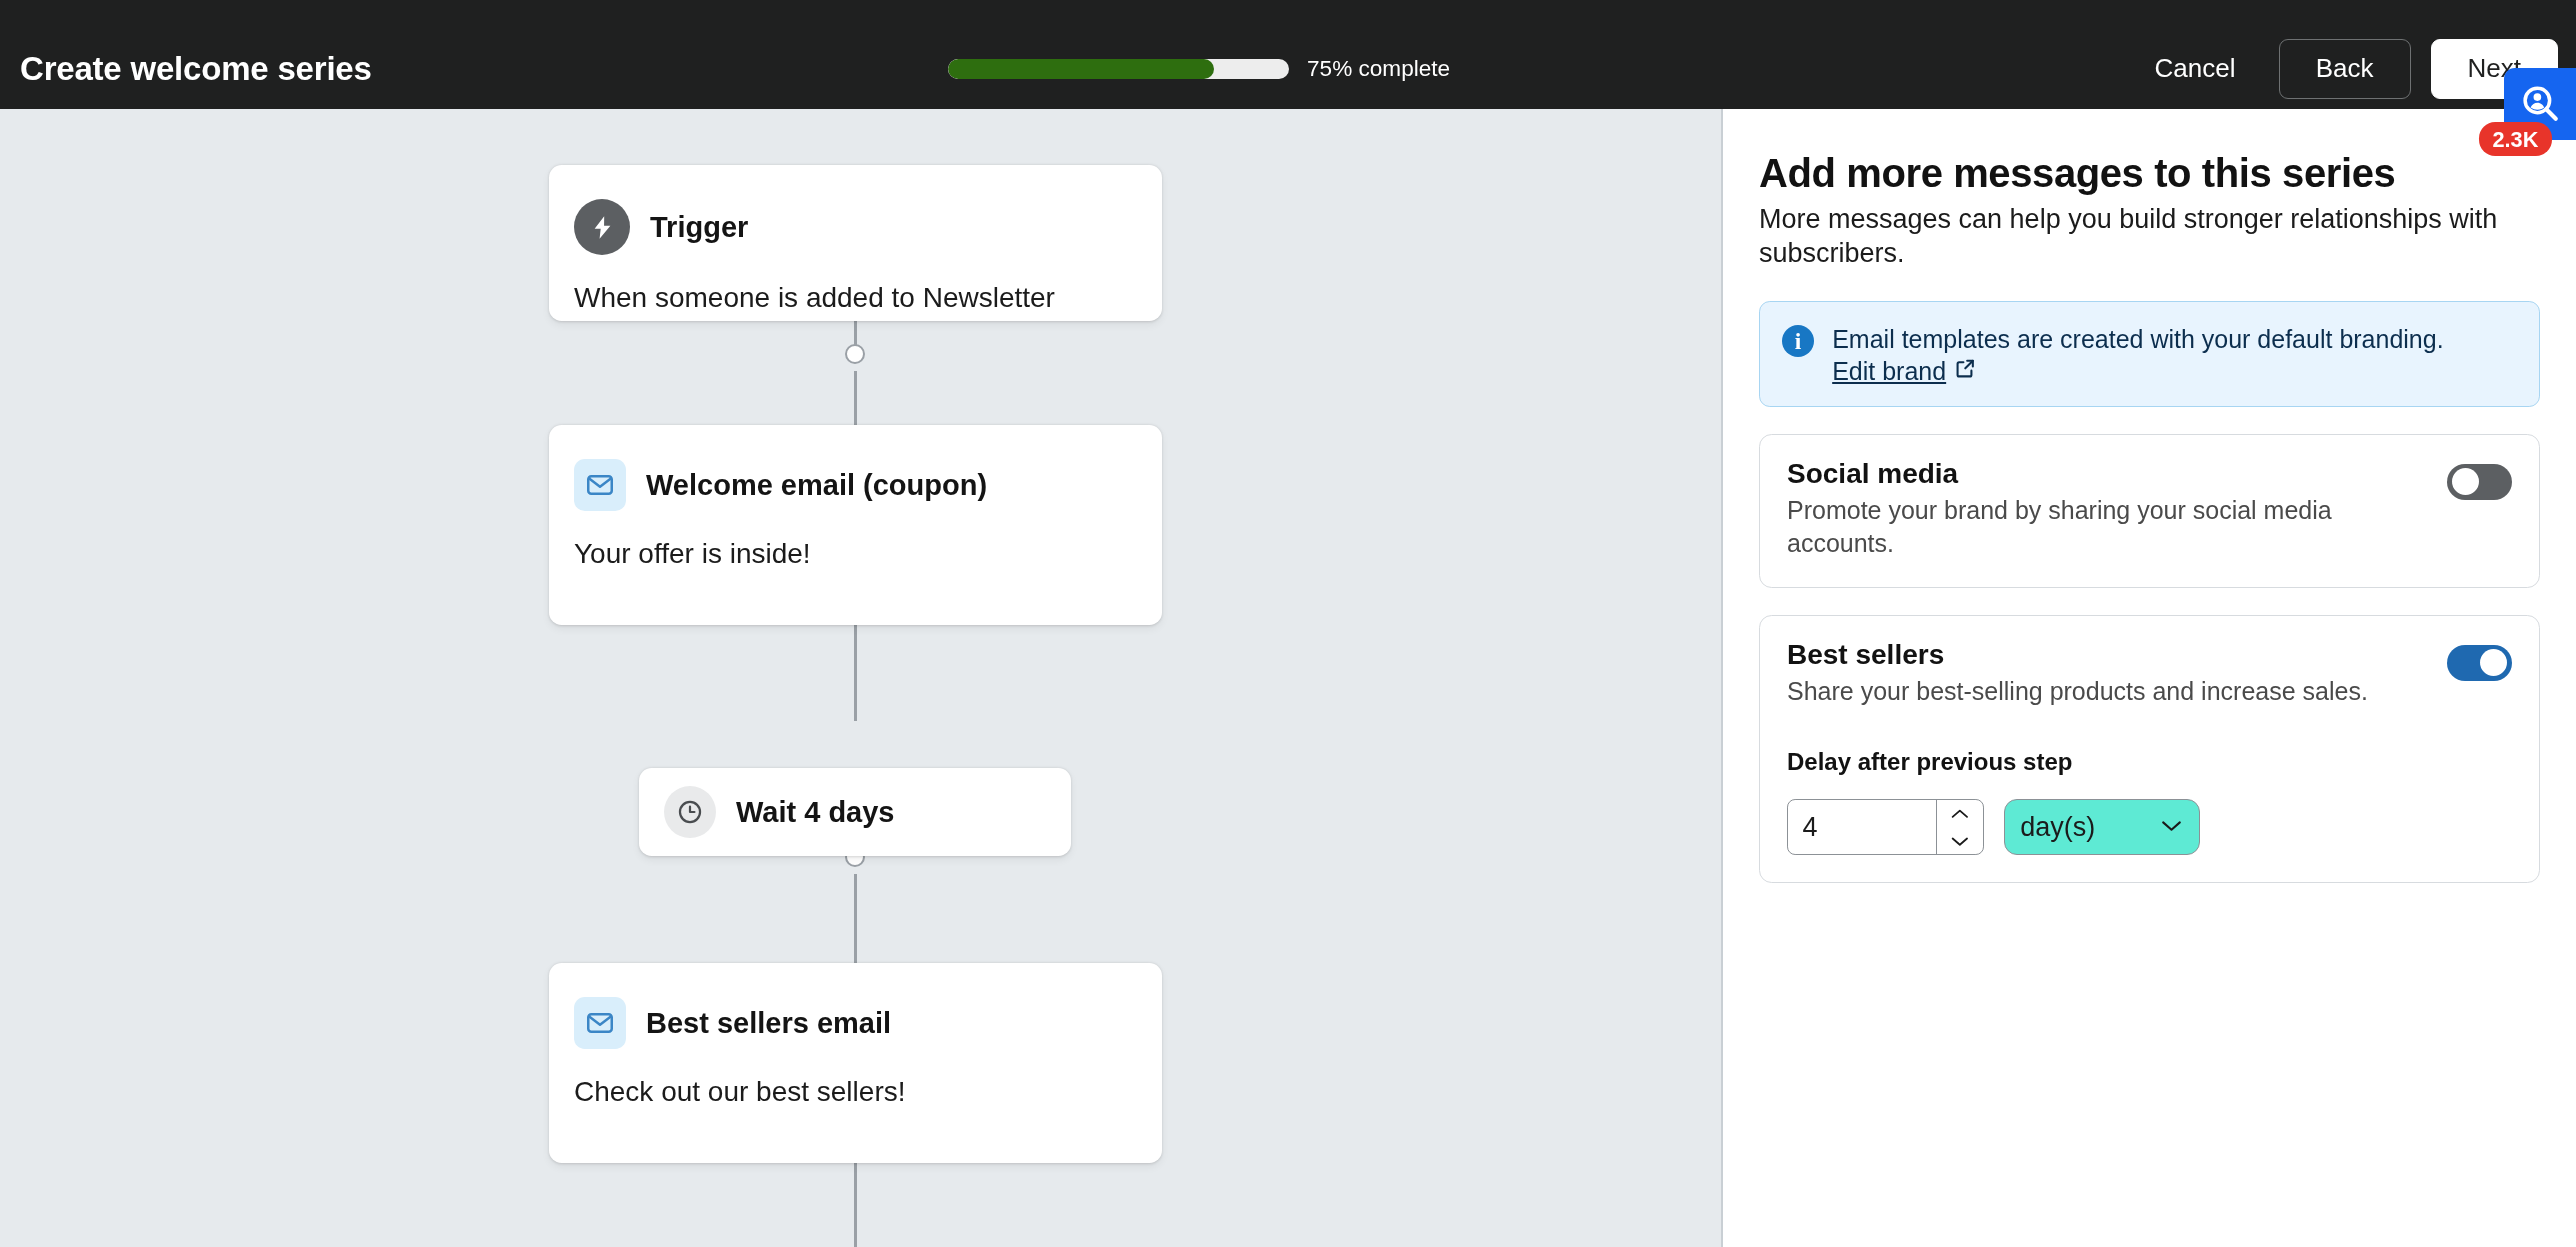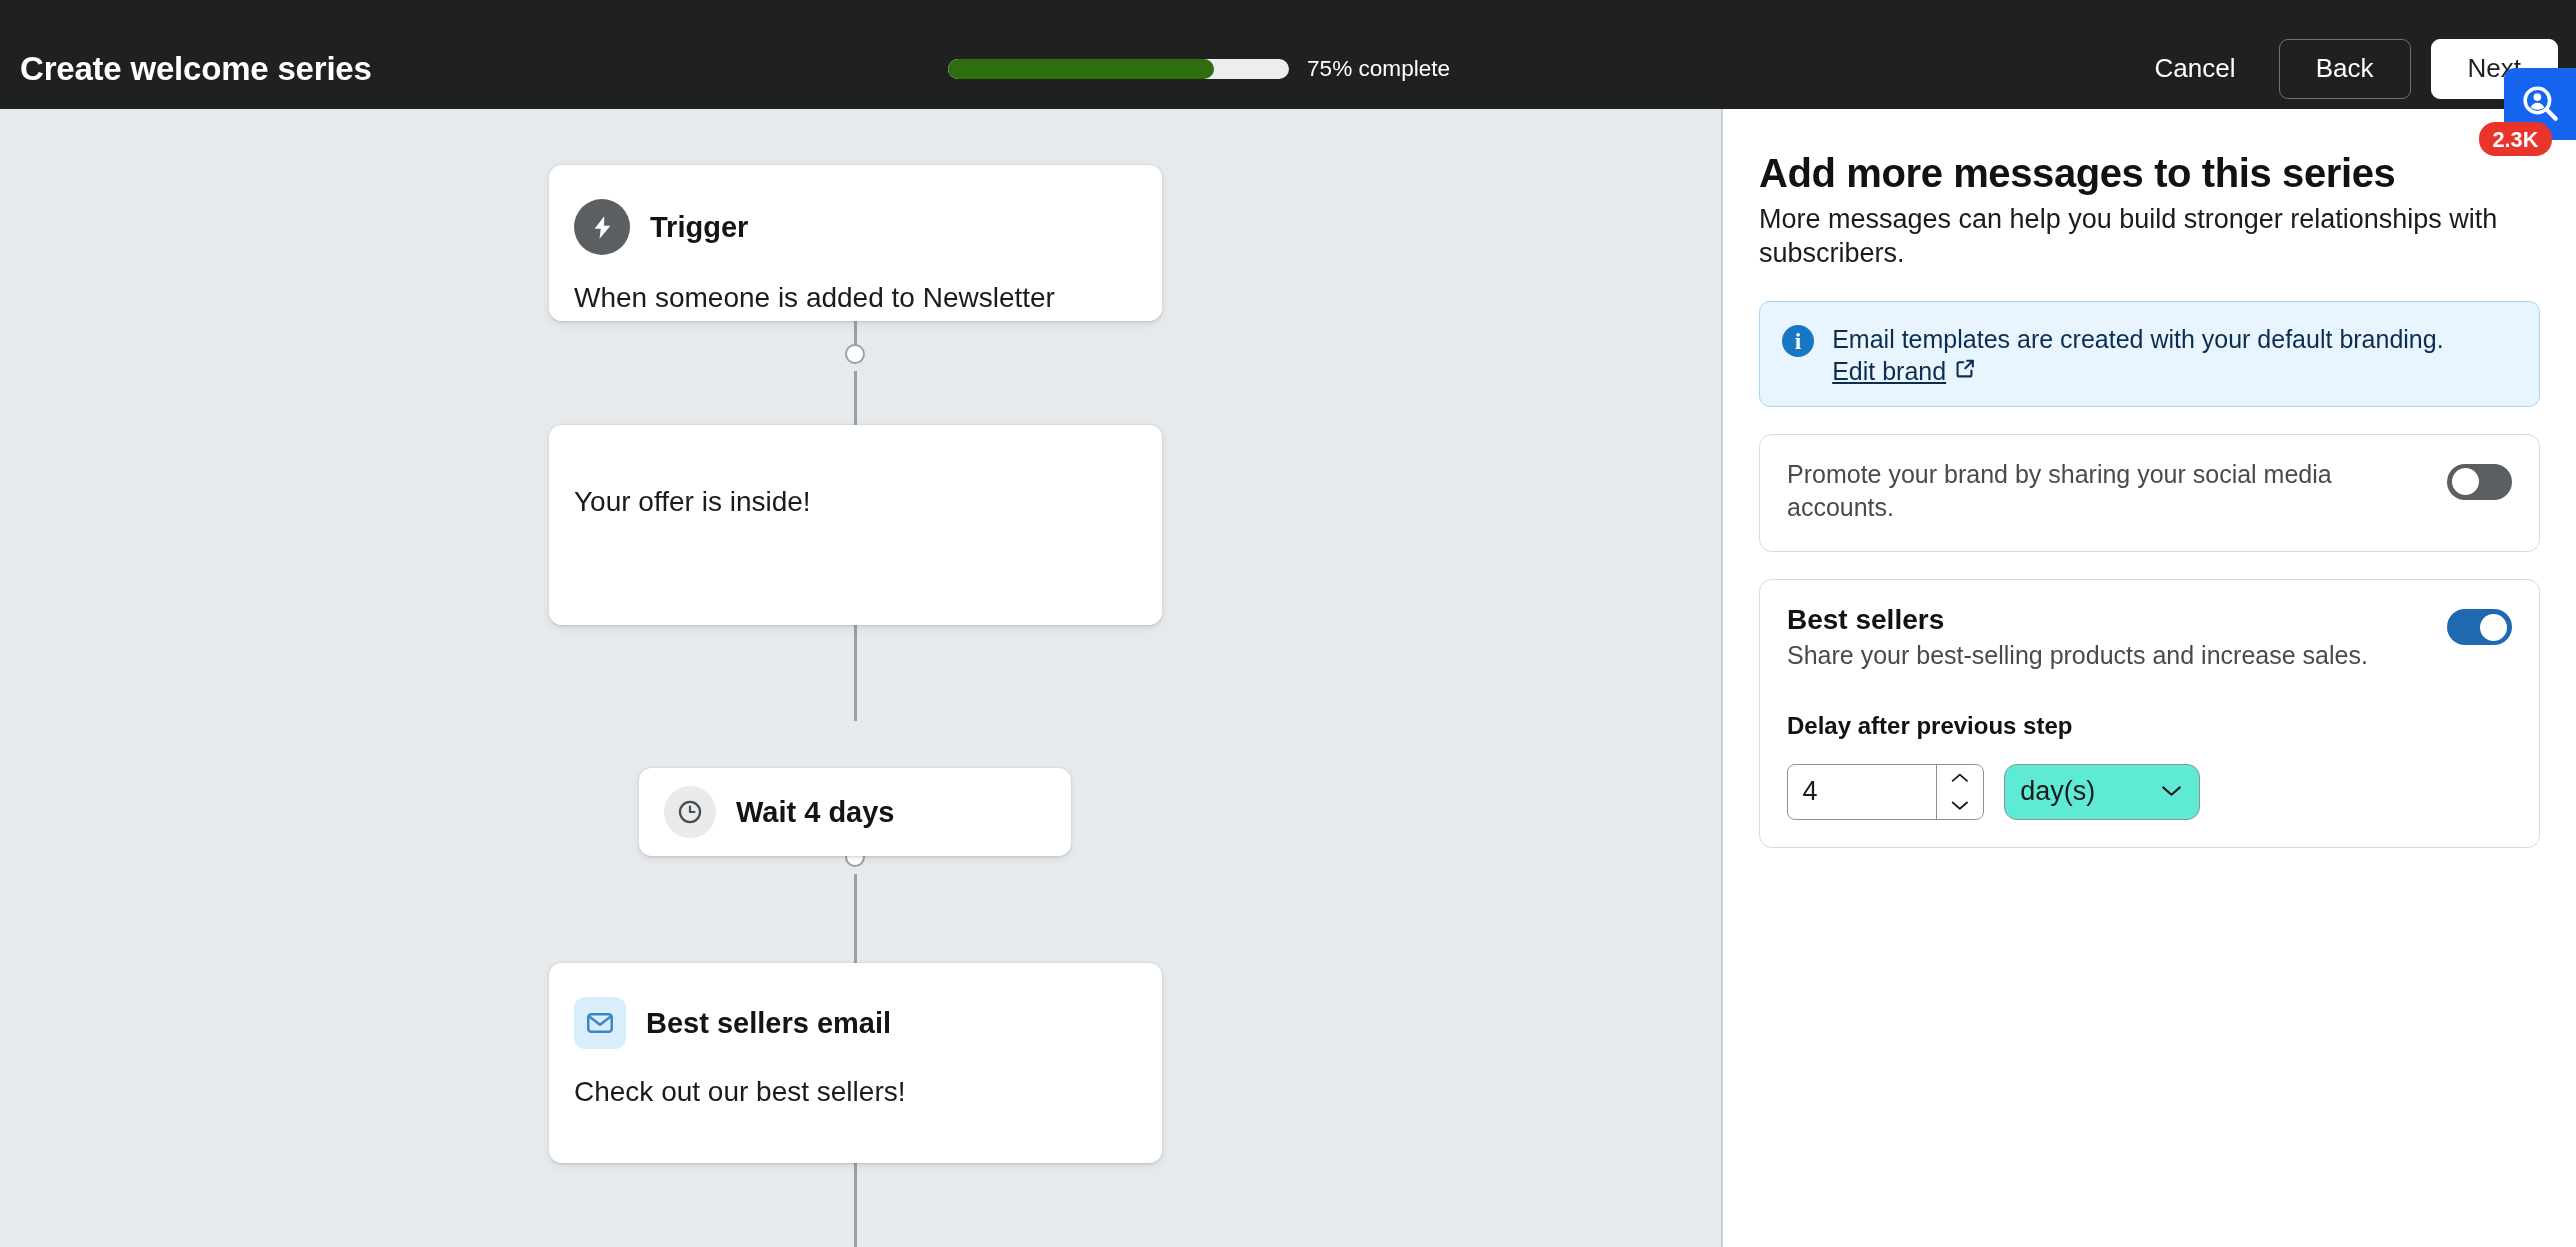--- a/index.html
+++ b/index.html
@@ -419,20 +419,29 @@
         <svg width="27" height="27" viewBox="0 0 24 24">
           <path d="M13.5 2L5 13.2h5.4L9.4 22 19 10.4h-5.6z" fill="#FFFFFF"></path>
         </svg>
       </div>
       <div class="card-title">Trigger</div>
     </div>
     <div class="card-sub" style="margin-top:27px;">When someone is added to Newsletter</div>
   </div>
 
   <div class="flow-card" style="left:549px; top:316px; width:613px; height:200px; padding:34px 25px 0 25px;">
+    <div class="card-head">
+      <div class="icon-sq-blue">
+        <svg width="30" height="30" viewBox="0 0 24 24" fill="none">
+          <rect x="2.6" y="5" width="18.8" height="14" rx="2.4" stroke="#3B86C6" stroke-width="2"></rect>
+          <path d="M3.6 7l8.4 6.4L20.4 7" stroke="#3B86C6" stroke-width="2" stroke-linecap="round" stroke-linejoin="round"></path>
+        </svg>
+      </div>
+      <div class="card-title">Welcome email (coupon)</div>
+    </div>
     <div class="card-sub" style="margin-top:27px;">Your offer is inside!</div>
   </div>
 
   <div class="flow-card" style="left:639px; top:659px; width:432px; height:88px; padding:0 25px; display:flex; align-items:center;">
     <div class="card-head">
       <div class="icon-circle-gray">
         <svg width="28" height="28" viewBox="0 0 24 24" fill="none">
           <circle cx="12" cy="12" r="8.6" stroke="#4A4D50" stroke-width="1.9"></circle>
           <path d="M12 7.4V12h3.8" stroke="#4A4D50" stroke-width="1.9" stroke-linecap="round" stroke-linejoin="round"></path>
         </svg>
@@ -475,20 +484,21 @@
             <path d="M18.5 14.5V19a1.6 1.6 0 0 1-1.6 1.6H5.4A1.6 1.6 0 0 1 3.8 19V7.2a1.6 1.6 0 0 1 1.6-1.6H10" stroke="#0C2E4E" stroke-width="2.2" stroke-linecap="round" stroke-linejoin="round"></path>
           </svg>
         </span>
       </a>
     </div>
   </div>
 
   <div class="opt-card">
     <div class="opt-row">
       <div>
+        <div class="opt-name">Social media</div>
         <div class="opt-desc">Promote your brand by sharing your social media accounts.</div>
       </div>
       <div class="toggle off">
         <div class="knob"></div>
       </div>
     </div>
   </div>
 
   <div class="opt-card">
     <div class="opt-row">

